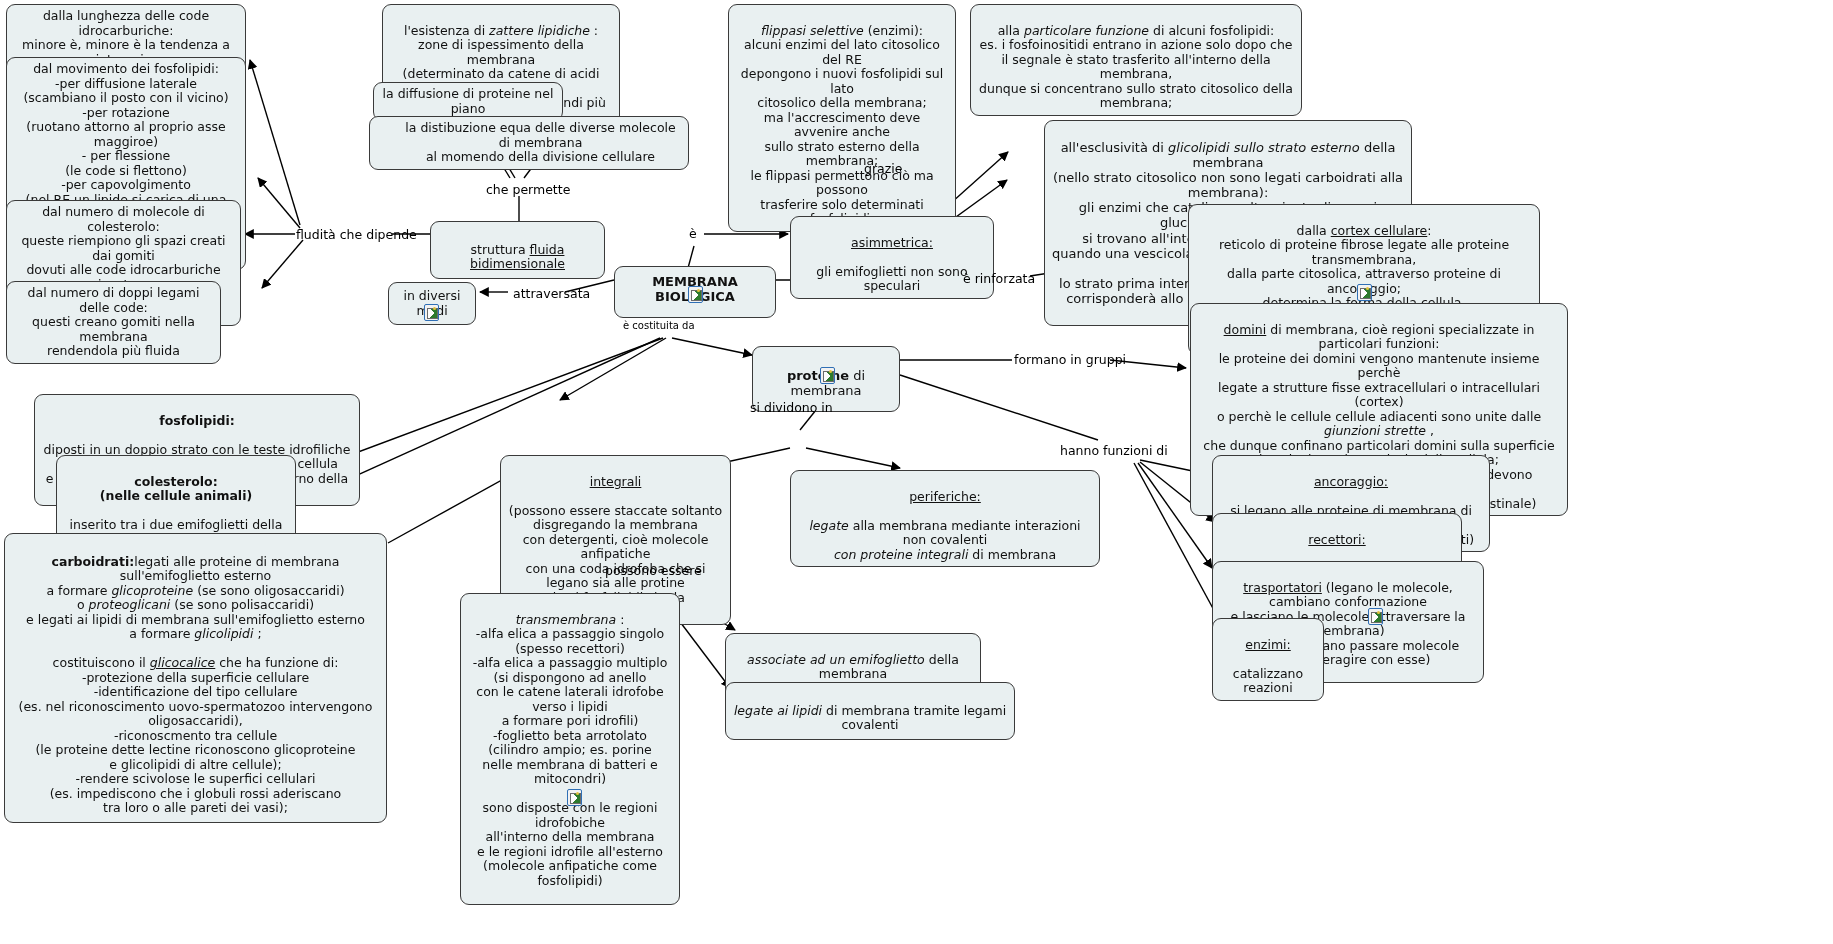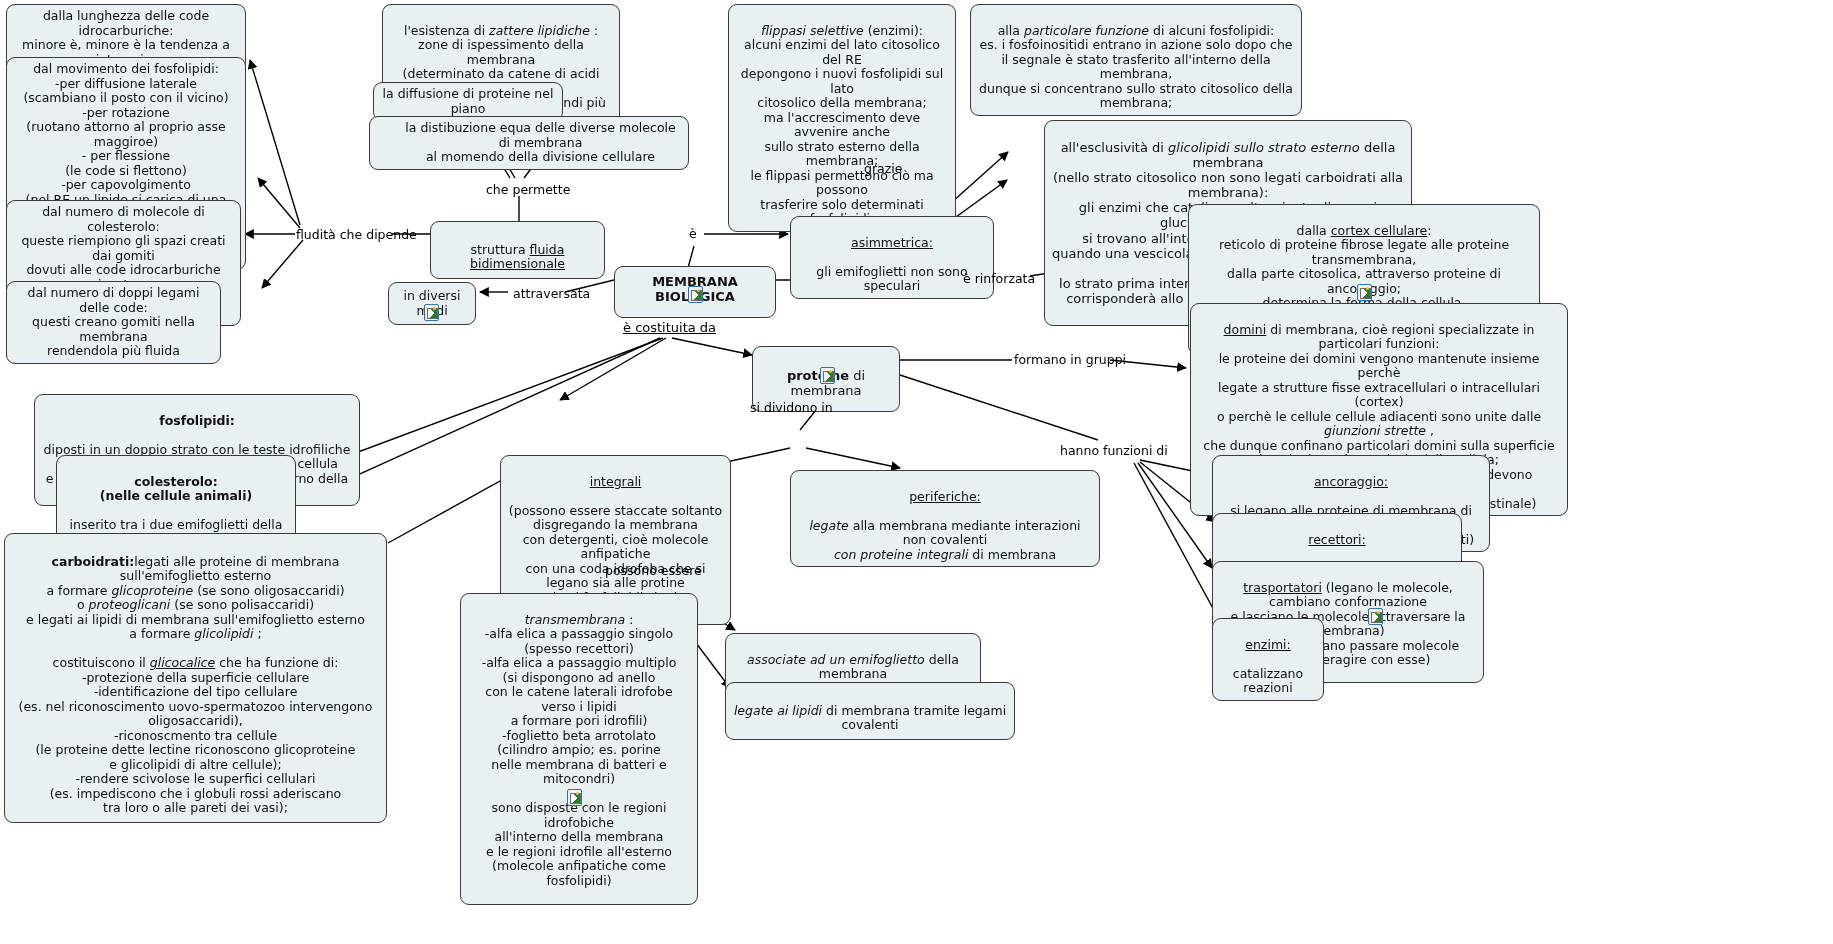--- a/index.html
+++ b/index.html
@@ -276,21 +276,21 @@
 con una coda idrofoba che si legano sia alle protine
 sia ai fosfolipidi che la circondano)</span>
   </div>
 
   <div class="node" style="left:790px;top:470px;width:310px;font-size:12.5px;">
     <span class="u">periferiche:</span><br>
     <span class="i">legate</span><span>  alla membrana mediante interazioni non covalenti
 </span><span class="i">con proteine integrali</span><span>  di membrana</span>
   </div>
 
-  <div class="node" style="left:460px;top:593px;width:238px;font-size:12.5px;padding-bottom:16px;">
+  <div class="node" style="left:460px;top:593px;width:220px;font-size:12.5px;padding-bottom:16px;">
     <span class="i">transmembrana</span><span> :
 -alfa elica a passaggio singolo
 (spesso recettori)
 -alfa elica a passaggio multiplo
 (si dispongono ad anello
 con le catene laterali idrofobe verso i lipidi
 a formare pori idrofili)
 -foglietto beta arrotolato
 (cilindro ampio; es. porine
 nelle membrana di batteri e mitocondri)
@@ -340,21 +340,21 @@
   <span class="lbl" style="left:486px;top:182px;font-size:12.5px;">che permette</span>
 
   <span class="lbl" style="left:689px;top:226px;font-size:12.5px;">è</span>
 
   <span class="lbl" style="left:864px;top:161px;font-size:12.5px;">grazie</span>
 
   <span class="lbl" style="left:963px;top:271px;font-size:12.5px;">è rinforzata</span>
 
   <span class="lbl" style="left:513px;top:286px;font-size:12.5px;">attraversata</span>
 
-  <span class="lbl" style="left:623px;top:320px;font-size:13px;text-decoration:underline;">è costituita da</span>
+  <span class="lbl" style="left:623px;top:320px;font-size:10px;">è costituita da</span>
 
   <span class="lbl" style="left:1014px;top:352px;font-size:12.5px;">formano in gruppi</span>
 
   <span class="lbl" style="left:750px;top:400px;font-size:12.5px;">si dividono in</span>
 
   <span class="lbl" style="left:1060px;top:443px;font-size:12.5px;">hanno funzioni di</span>
 
   <span class="lbl" style="left:605px;top:563px;font-size:12.5px;">possono essere</span>
 
 </div>

